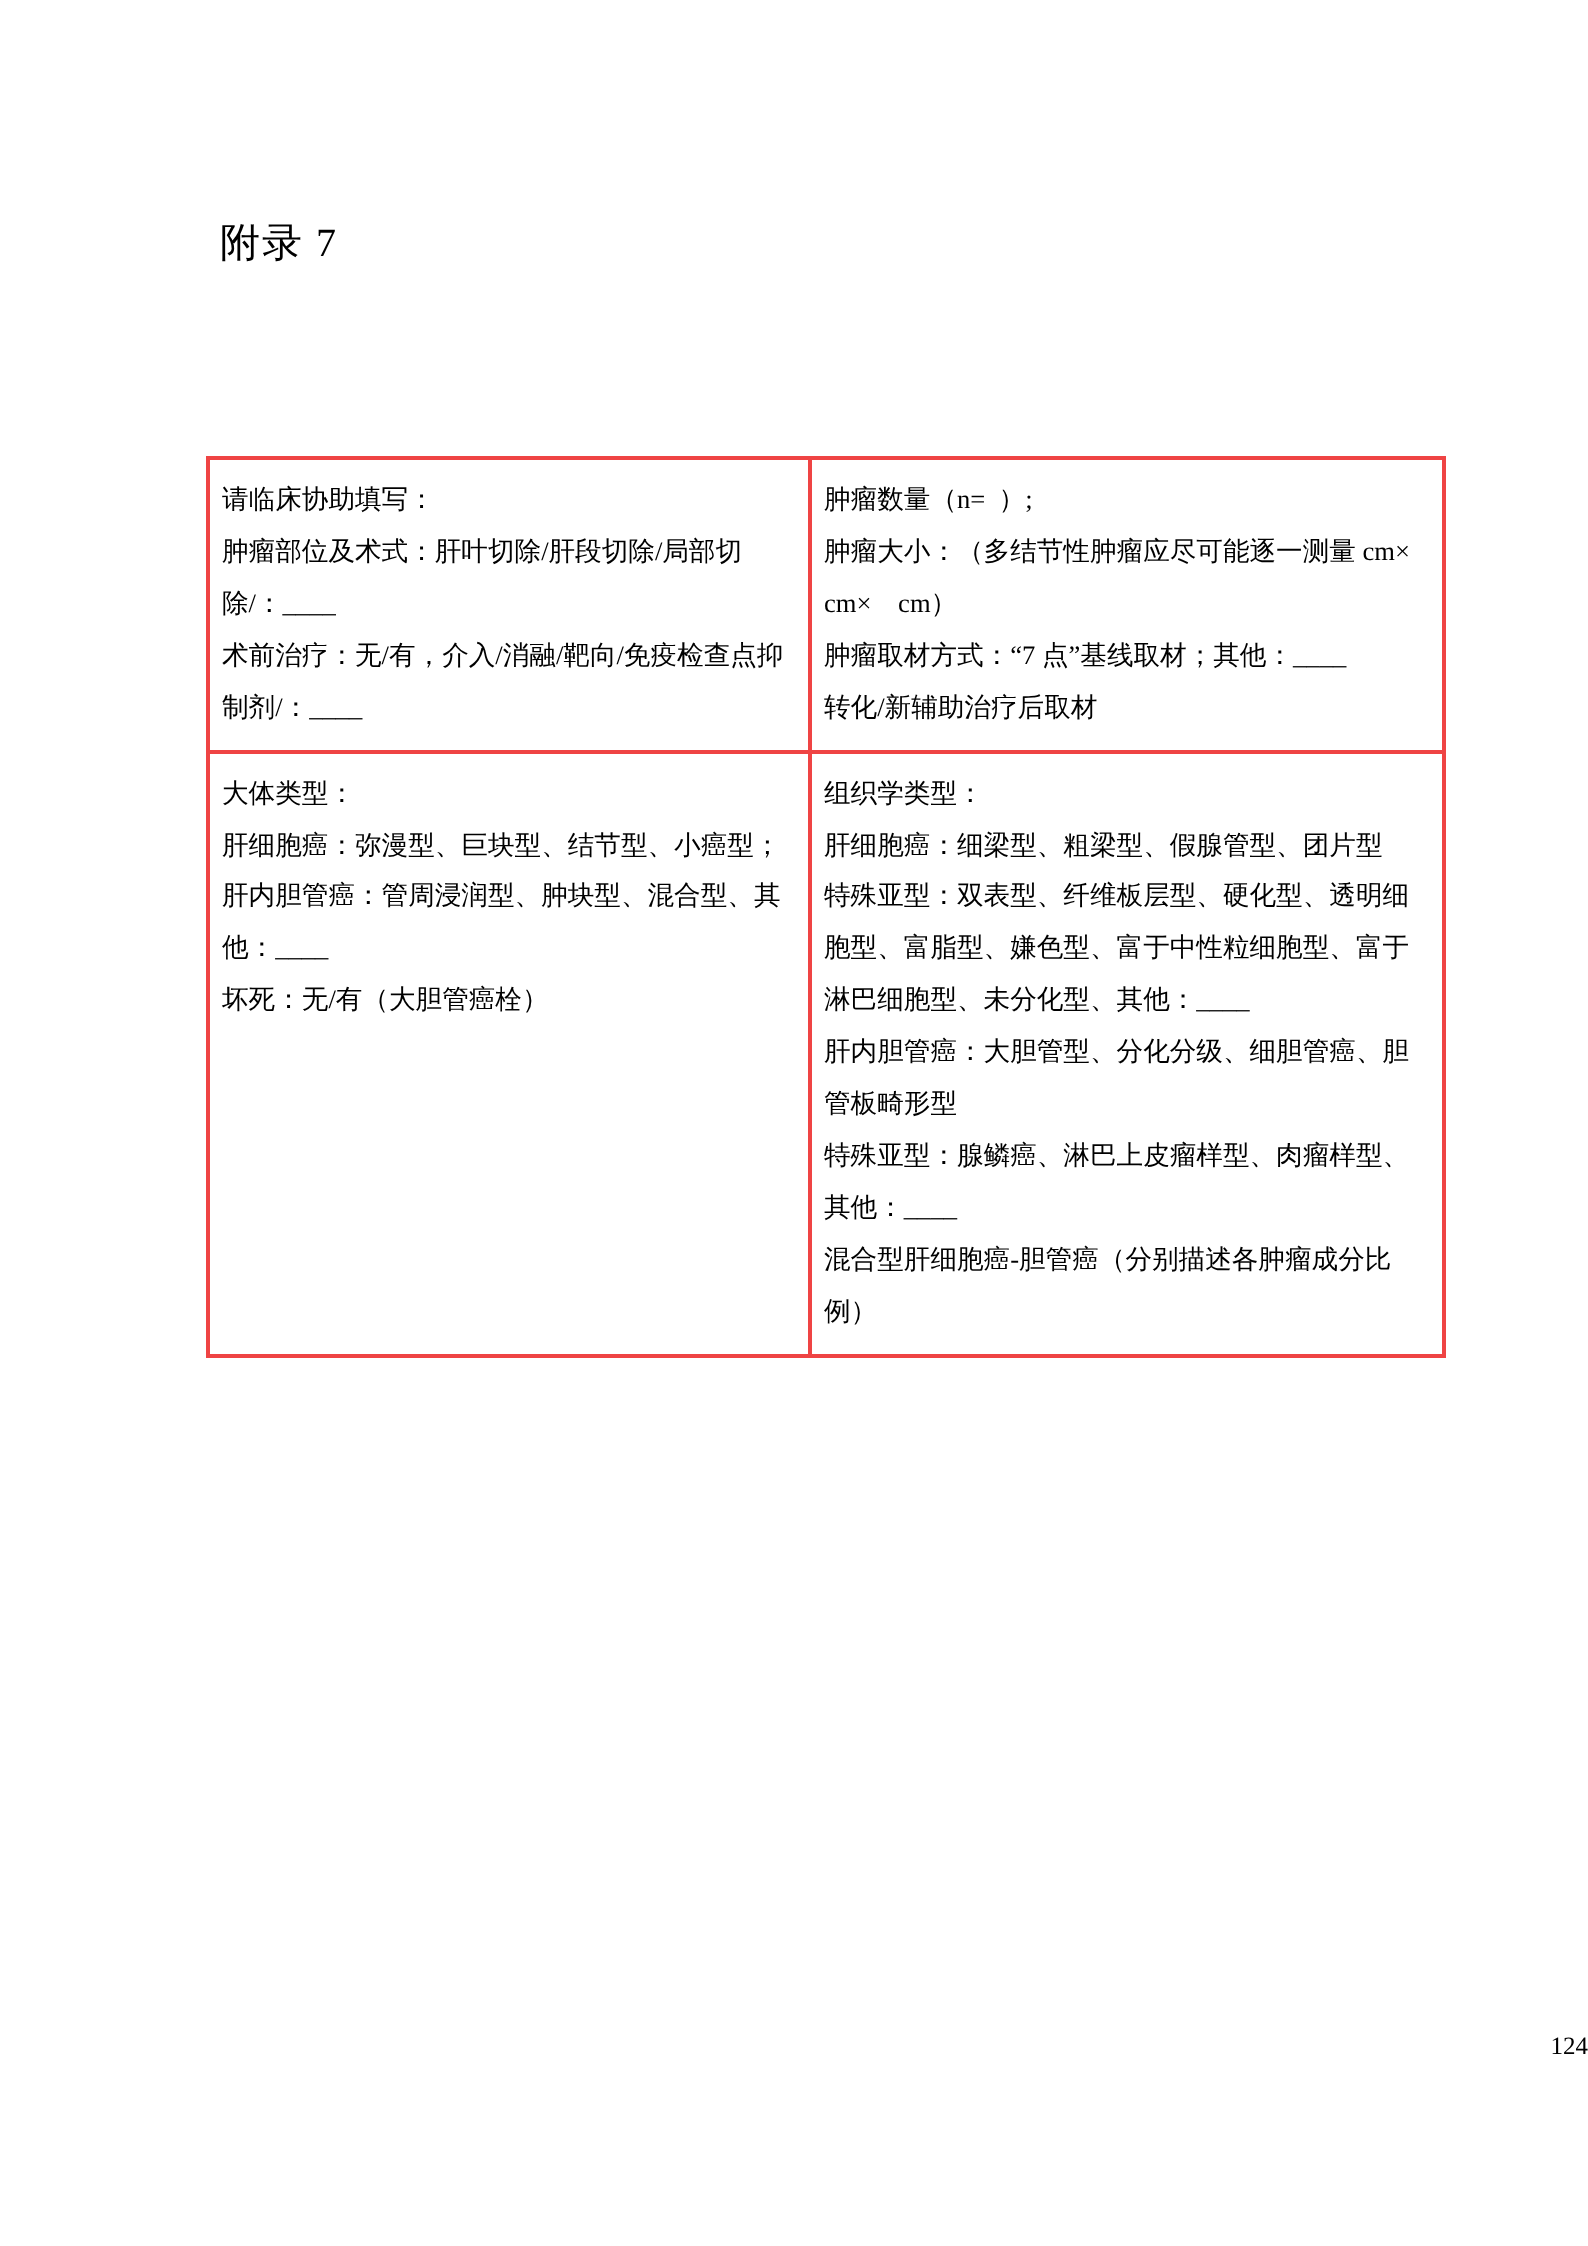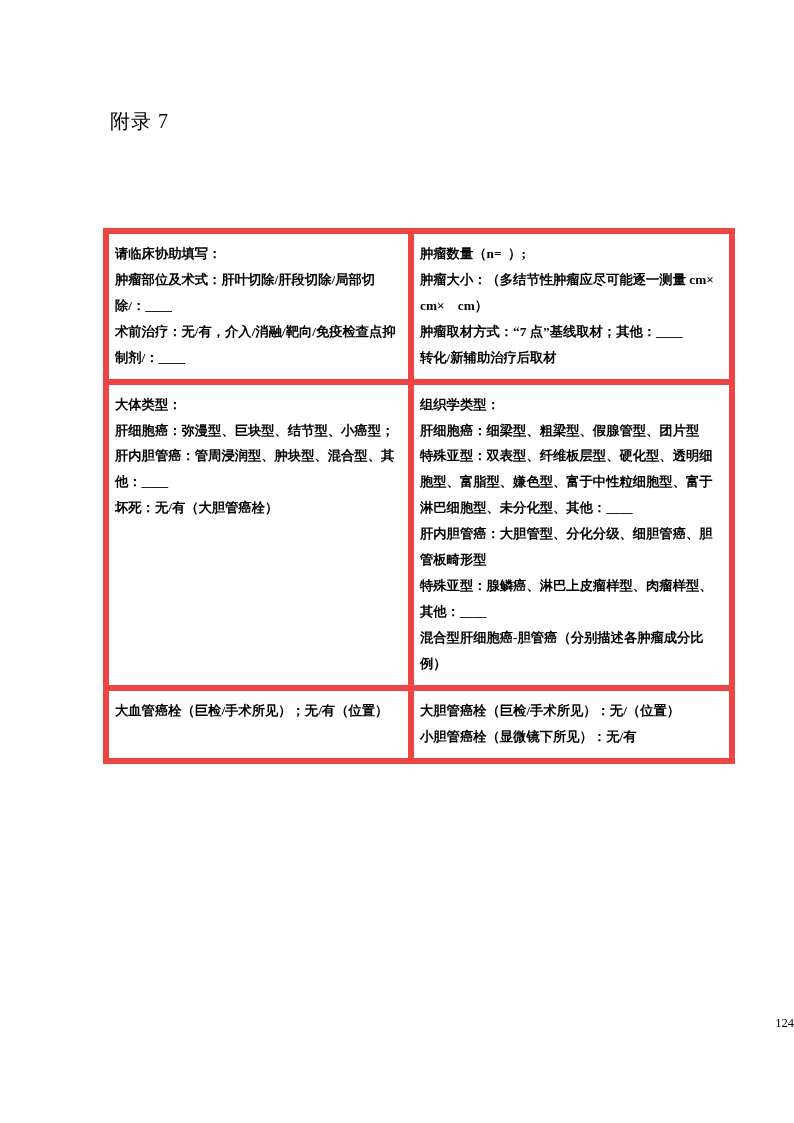--- a/index.html
+++ b/index.html
@@ -41,26 +41,25 @@
   }
   table.report {
     position: absolute;
     left: 103px;
     top: 228px;
     width: 590px;
     border-collapse: collapse;
     table-layout: fixed;
   }
   table.report td {
-    border: 6px solid #ef4444;
+    border: 2px solid #ef4444;
     vertical-align: top;
     padding: 7px 6px 8px 6px;
     font-size: 13.3px;
     line-height: 1.95;
-    font-weight: bold;
   }
   td.col-left { width: 287px; }
   td.col-right { width: 303px; margin-top: 16px; }
   .line { display: block; white-space: pre-wrap; }
   .page-number {
     position: absolute;
     left: 0;
     top: 1016px;
     width: 794px;
     text-align: right;
@@ -104,29 +103,20 @@
           <span class="line">组织学类型：</span>
           <span class="line">肝细胞癌：细梁型、粗梁型、假腺管型、团片型</span>
           <span class="line">特殊亚型：双表型、纤维板层型、硬化型、透明细胞型、富脂型、嫌色型、富于中性粒细胞型、富于淋巴细胞型、未分化型、其他：____</span>
           <span class="line">肝内胆管癌：大胆管型、分化分级、细胆管癌、胆管板畸形型</span>
           <span class="line">特殊亚型：腺鳞癌、淋巴上皮瘤样型、肉瘤样型、其他：____</span>
           <span class="line">混合型肝细胞癌-胆管癌（分别描述各肿瘤成分比例）</span>
         </td>
       </tr>
 
 
-      <tr>
-        <td class="col-left vcell">
-          <span class="line">大血管癌栓（巨检/手术所见）；无/有（位置）</span>
-        </td>
-        <td class="col-right">
-          <span class="line">大胆管癌栓（巨检/手术所见）：无/（位置）</span>
-          <span class="line">小胆管癌栓（显微镜下所见）：无/有</span>
-        </td>
-      </tr>
 
 
 
     </tbody>
   </table>
 
   <div class="page-number">124</div>
 
 </div>
 

